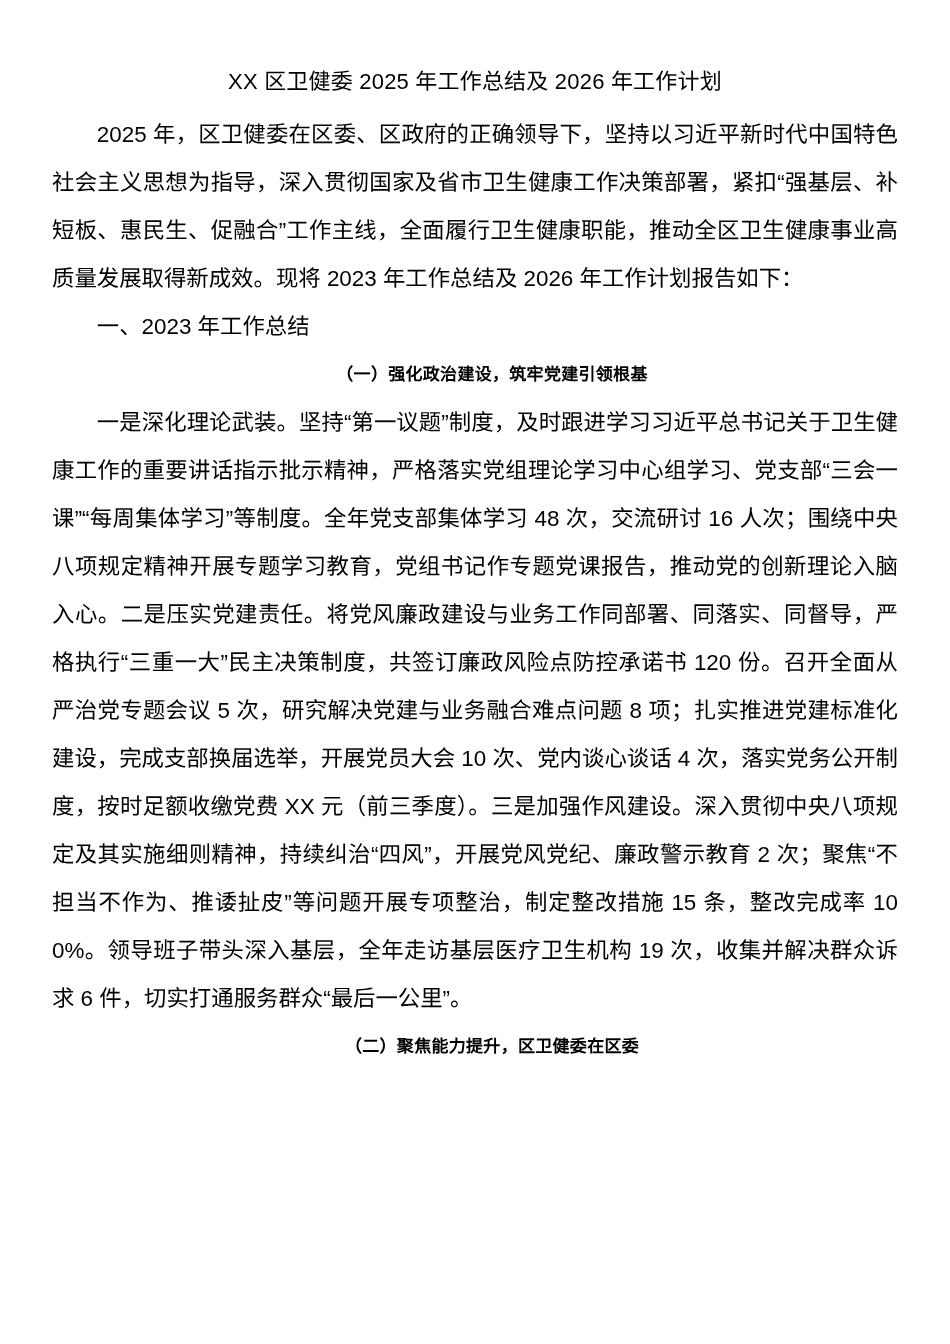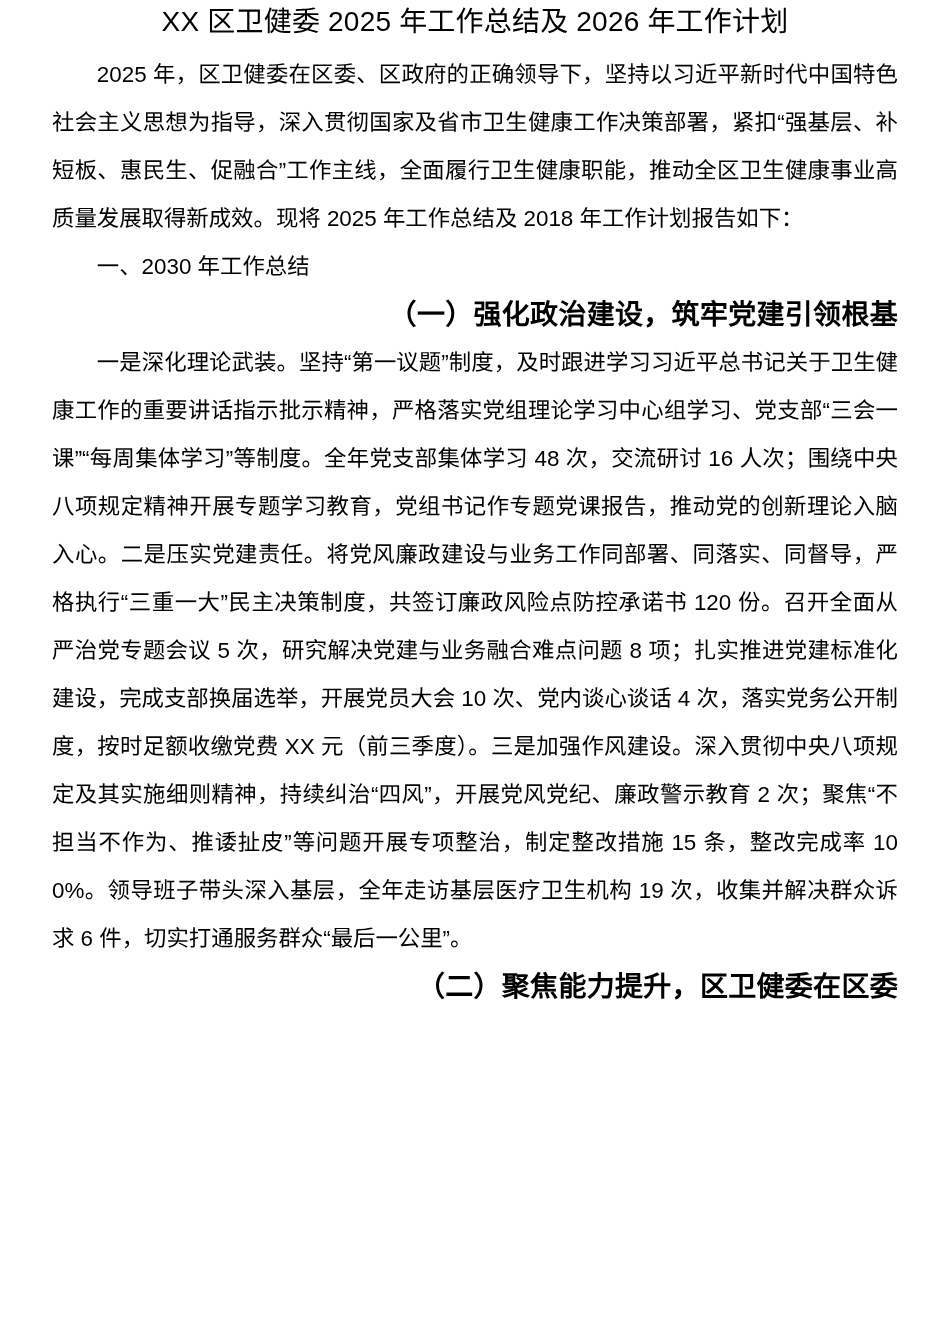--- a/index.html
+++ b/index.html
@@ -24,26 +24,27 @@
 
   .doc-body {
     position: absolute;
     left: 52px;
     top: 0;
     width: 846px;
   }
 
   
   .doc-title {
-    font-size: 28px;
+    font-size: 22px;
     line-height: 44px;
     font-weight: 500;
     text-align: center;
     letter-spacing: 0.2px;
     margin: 0;
+    padding-top: 60px;
     padding-bottom: 7px;
     white-space: nowrap;
   }
 
   
   .para {
     font-size: 22.4px;
     line-height: 48px;
     text-align: justify;
     text-justify: inter-character;
@@ -59,40 +60,40 @@
     font-size: 22.4px;
     line-height: 48px;
     font-weight: normal;
     margin: 0;
     text-indent: 2em;
     text-align: left;
   }
 
   
   .heading-sub {
-    font-size: 28px;
+    font-size: 17px;
     line-height: 48px;
     font-weight: bold;
     margin: 0;
     text-indent: 2em;
-    text-align: right;
+    text-align: center;
     letter-spacing: 0.3px;
   }
 </style>
 </head>
 <body>
 
 <div class="page">
   <div class="doc-body">
 
     <h1 class="doc-title">XX 区卫健委 2025 年工作总结及 2026 年工作计划</h1>
 
-    <p class="para">2025 年，区卫健委在区委、区政府的正确领导下，坚持以习近平新时代中国特色社会主义思想为指导，深入贯彻国家及省市卫生健康工作决策部署，紧扣“强基层、补短板、惠民生、促融合”工作主线，全面履行卫生健康职能，推动全区卫生健康事业高质量发展取得新成效。现将 2025 年工作总结及 2018 年工作计划报告如下：</p>
+    <p class="para">2025 年，区卫健委在区委、区政府的正确领导下，坚持以习近平新时代中国特色社会主义思想为指导，深入贯彻国家及省市卫生健康工作决策部署，紧扣“强基层、补短板、惠民生、促融合”工作主线，全面履行卫生健康职能，推动全区卫生健康事业高质量发展取得新成效。现将 2023 年工作总结及 2026 年工作计划报告如下：</p>
 
-    <p class="heading-num">一、2030 年工作总结</p>
+    <p class="heading-num">一、2023 年工作总结</p>
 
     <p class="heading-sub">（一）强化政治建设，筑牢党建引领根基</p>
 
     <p class="para">一是深化理论武装。坚持“第一议题”制度，及时跟进学习习近平总书记关于卫生健康工作的重要讲话指示批示精神，严格落实党组理论学习中心组学习、党支部“三会一课”“每周集体学习”等制度。全年党支部集体学习 48 次，交流研讨 16 人次；围绕中央八项规定精神开展专题学习教育，党组书记作专题党课报告，推动党的创新理论入脑入心。二是压实党建责任。将党风廉政建设与业务工作同部署、同落实、同督导，严格执行“三重一大”民主决策制度，共签订廉政风险点防控承诺书 120 份。召开全面从严治党专题会议 5 次，研究解决党建与业务融合难点问题 8 项；扎实推进党建标准化建设，完成支部换届选举，开展党员大会 10 次、党内谈心谈话 4 次，落实党务公开制度，按时足额收缴党费 XX 元（前三季度）。三是加强作风建设。深入贯彻中央八项规定及其实施细则精神，持续纠治“四风”，开展党风党纪、廉政警示教育 2 次；聚焦“不担当不作为、推诿扯皮”等问题开展专项整治，制定整改措施 15 条，整改完成率 100%。领导班子带头深入基层，全年走访基层医疗卫生机构 19 次，收集并解决群众诉求 6 件，切实打通服务群众“最后一公里”。</p>
 
     <p class="heading-sub">（二）聚焦能力提升，区卫健委在区委</p>
 
   </div>
 </div>
 

